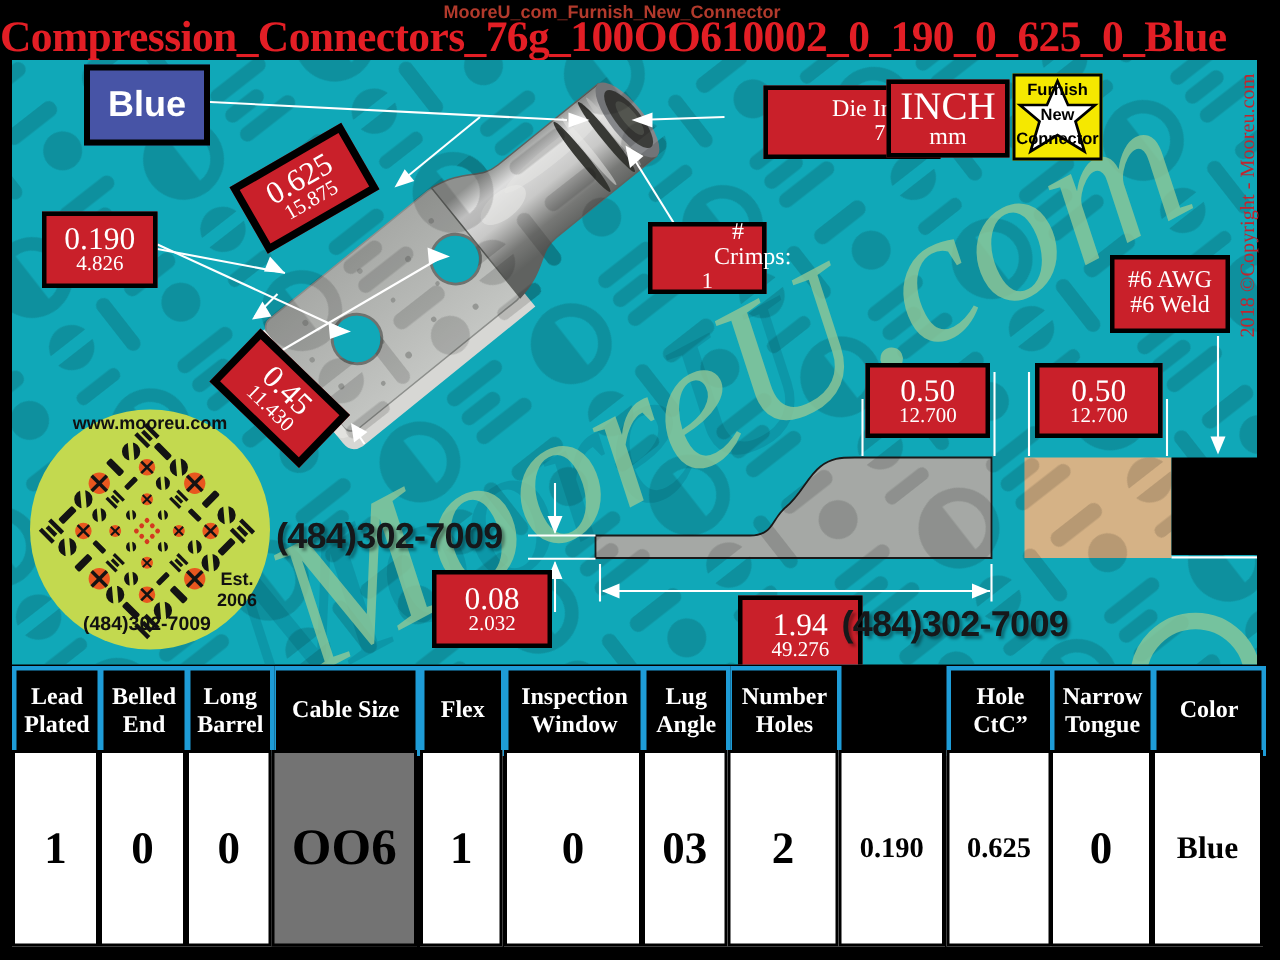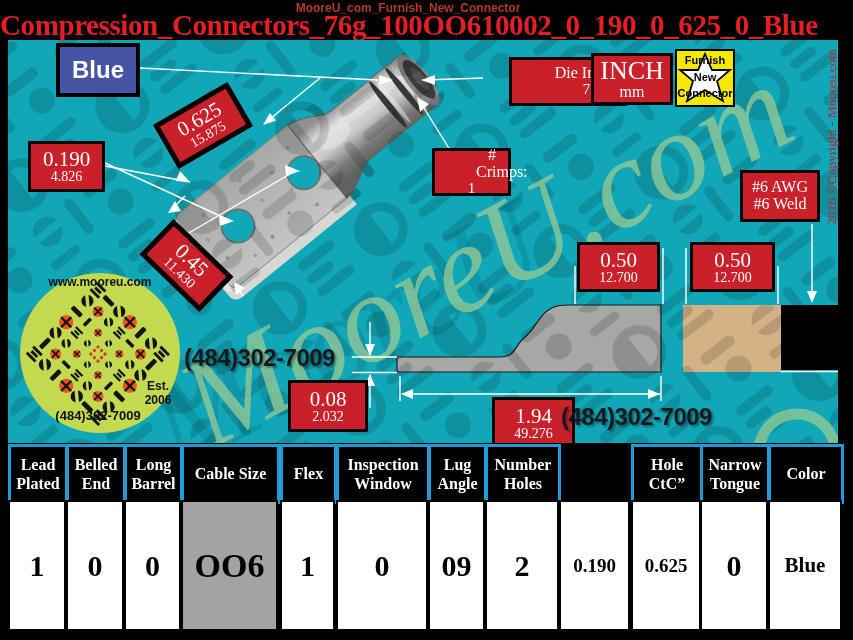--- a/index.html
+++ b/index.html
@@ -426,27 +426,27 @@
   <div class="hcell" style="left:700px;top:444px;width:64px;height:54px;">Narrow<br>Tongue</div>
 
   <div class="hcell" style="left:768px;top:444px;width:70px;height:54px;">Color</div>
 
   <div class="vcell" style="left:8px;top:500px;width:54px;height:127px;font-size:30px;">1</div>
 
   <div class="vcell" style="left:66px;top:500px;width:54px;height:127px;font-size:30px;">0</div>
 
   <div class="vcell" style="left:124px;top:500px;width:53px;height:127px;font-size:30px;">0</div>
 
-  <div class="vcell" style="left:181px;top:500px;width:93px;height:127px;font-size:34px;background:#a3a3a3;">OO6</div>
+  <div class="vcell" style="left:181px;top:500px;width:93px;height:127px;font-size:34px;background:#737373;">OO6</div>
 
   <div class="vcell" style="left:280px;top:500px;width:51px;height:127px;font-size:30px;">1</div>
 
   <div class="vcell" style="left:336px;top:500px;width:88px;height:127px;font-size:30px;">0</div>
 
-  <div class="vcell" style="left:428px;top:500px;width:53px;height:127px;font-size:30px;">09</div>
+  <div class="vcell" style="left:428px;top:500px;width:53px;height:127px;font-size:30px;">03</div>
 
   <div class="vcell" style="left:485px;top:500px;width:70px;height:127px;font-size:30px;">2</div>
 
   <div class="vcell" style="left:559px;top:500px;width:67px;height:127px;font-size:19px;">0.190</div>
 
   <div class="vcell" style="left:631px;top:500px;width:66px;height:127px;font-size:19px;">0.625</div>
 
   <div class="vcell" style="left:700px;top:500px;width:64px;height:127px;font-size:30px;">0</div>
 
   <div class="vcell" style="left:768px;top:500px;width:70px;height:127px;font-size:21px;">Blue</div>

